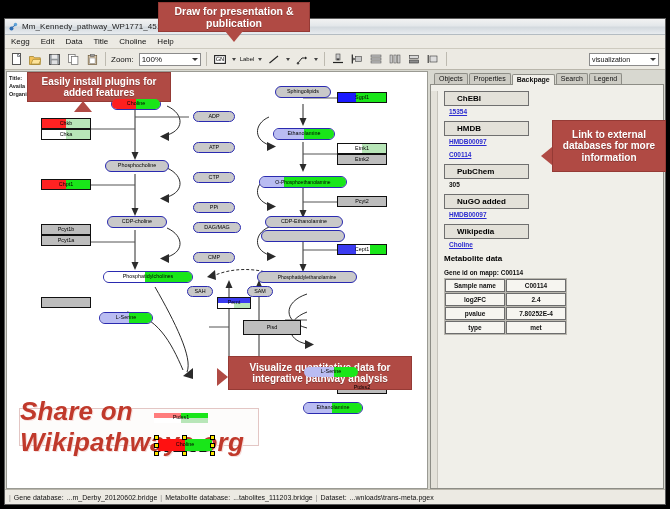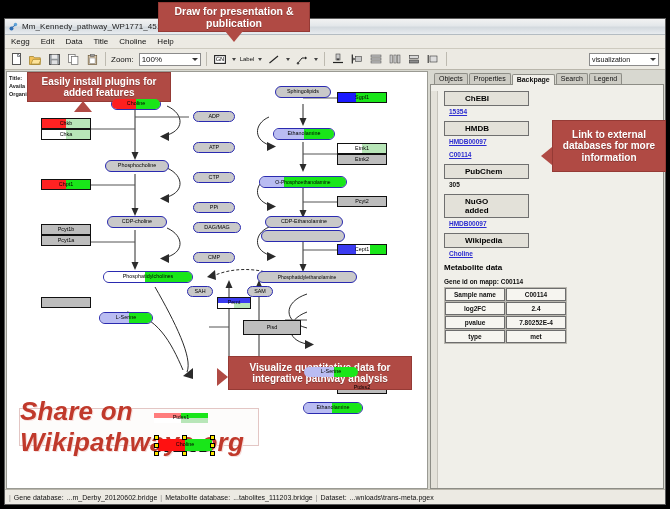--- a/index.html
+++ b/index.html
@@ -150,21 +150,21 @@
   #sidebody{
     flex:1 1 auto;background:#f0efe9;border:1px solid #8d8d86;border-top:none;
     overflow:hidden;position:relative;padding:6px 0 0 0;box-sizing:border-box;
     display:flex;
   }
   #sidescroll{flex:0 0 6px;background:#e4e2da;border-right:1px solid #c5c3bb;}
   #sidecontent{flex:1 1 auto;padding:0 8px 0 6px;box-sizing:border-box;}
   .db-head{
     border:1px solid #6f6f6f;background:#e3e1d9;
     font-size:8px;font-weight:bold;color:#000;
-    padding:2px 20px;box-sizing:border-box;width:85px;margin-bottom:2px;
+    padding:2px 12px;box-sizing:border-box;width:85px;margin-bottom:2px;
   }
   .db-link{
     font-size:6.5px;color:#2b2bd0;text-decoration:underline;font-weight:bold;
     display:block;margin:0 0 6px 5px;
   }
   .db-plain{
     font-size:6.5px;color:#111;display:block;margin:0 0 6px 5px;font-weight:bold;
   }
   .exp-title{font-size:8px;font-weight:bold;color:#000;margin:2px 0 6px 0;}
   .gene-id-line{font-size:6.5px;font-weight:bold;color:#111;margin-bottom:2px;}

